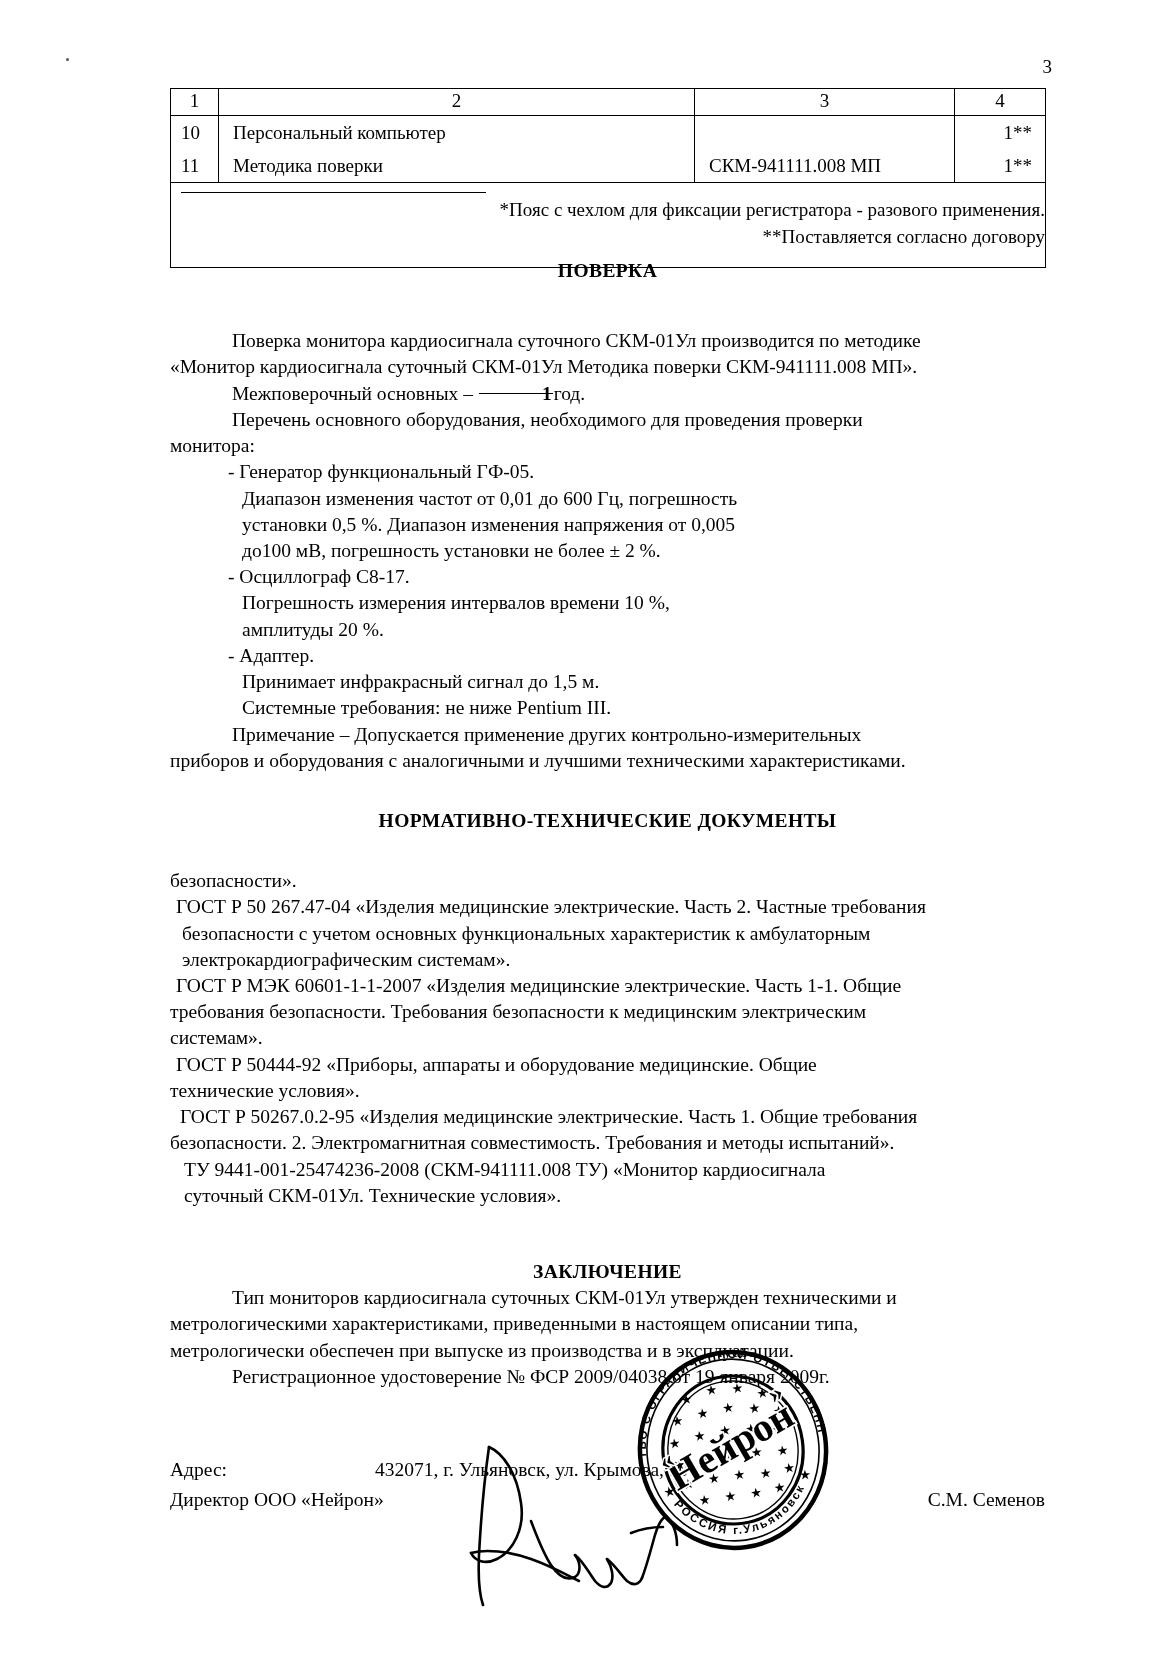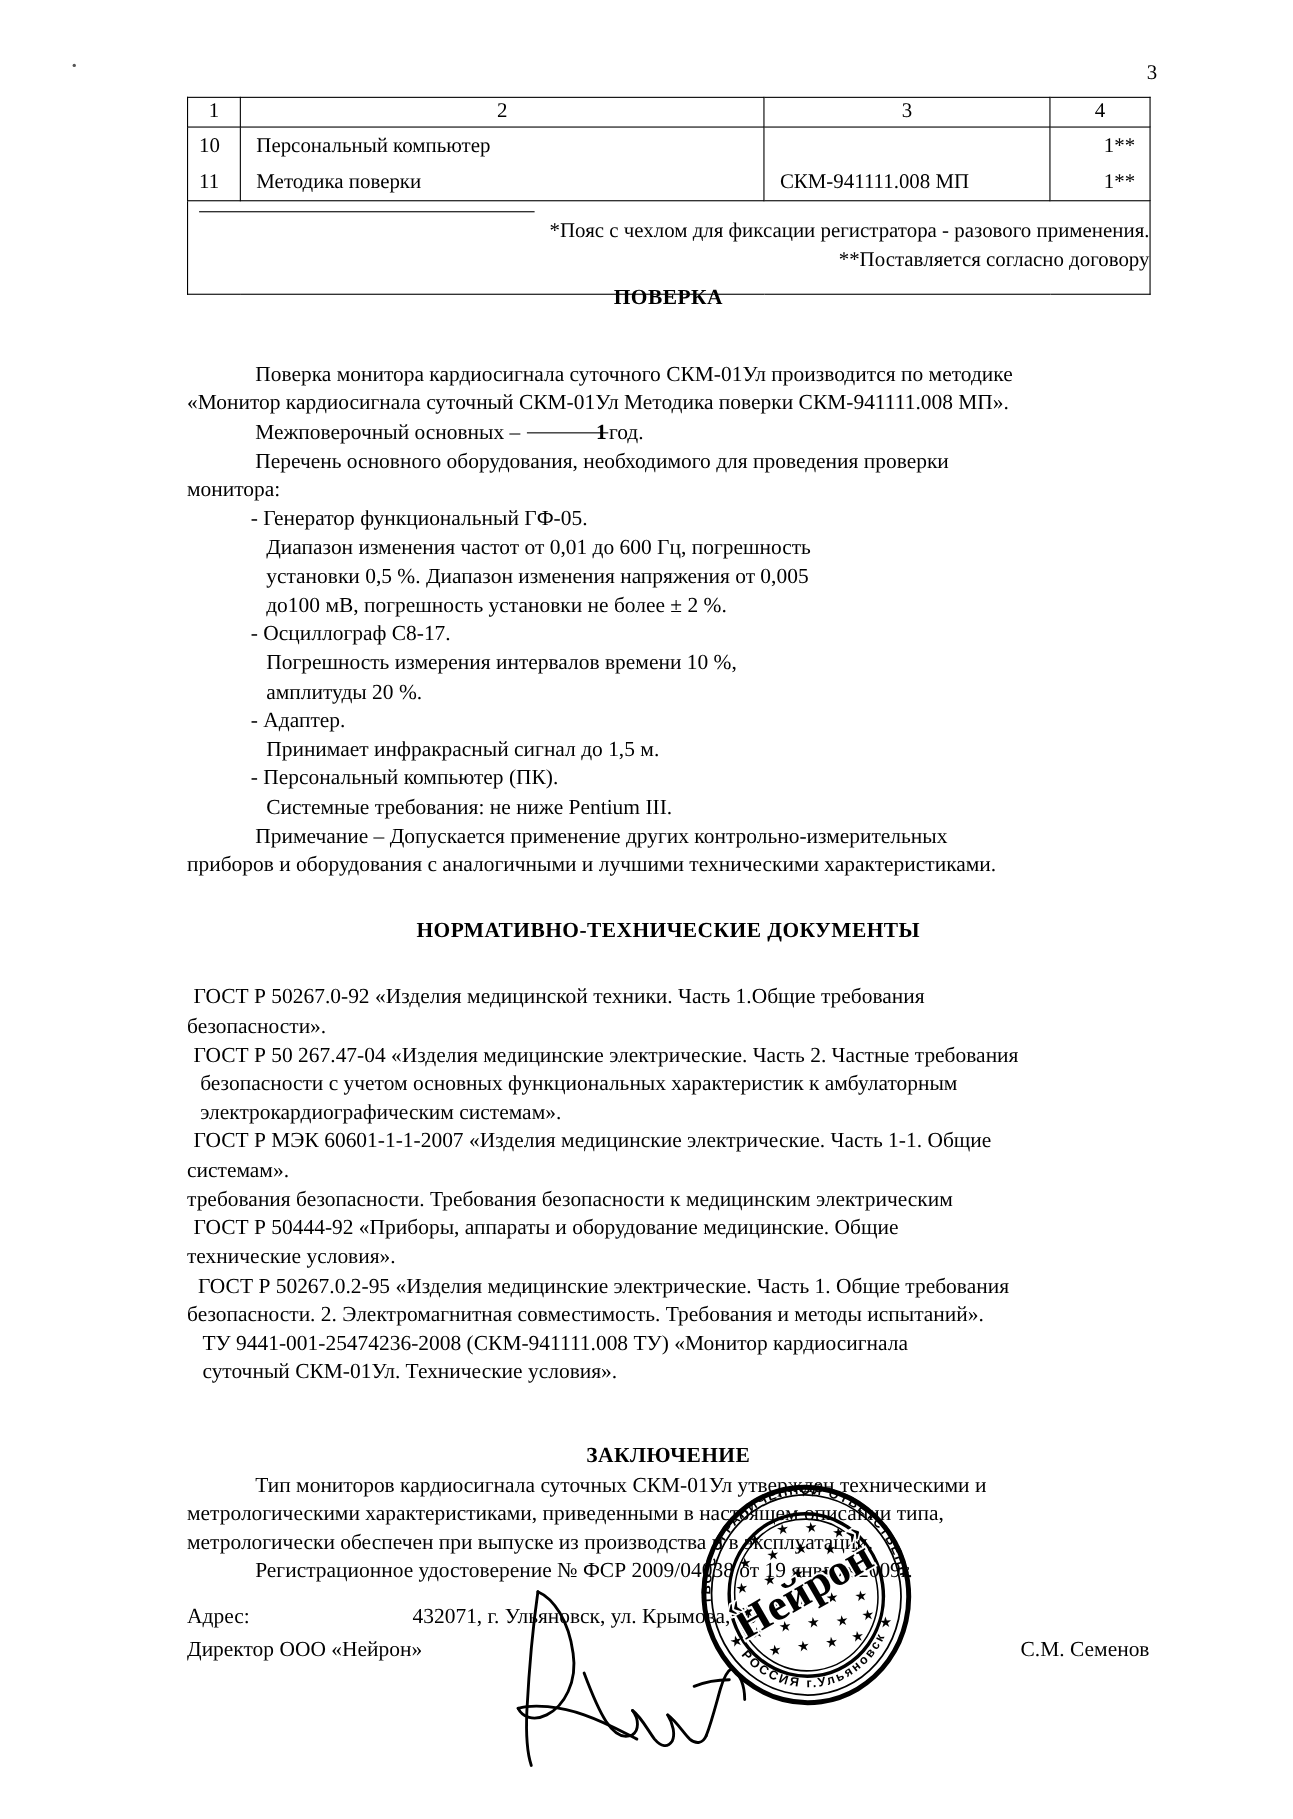--- a/index.html
+++ b/index.html
@@ -302,42 +302,40 @@
       <p class="sub">установки  0,5 %.  Диапазон изменения напряжения от 0,005</p>
       <p class="sub">до100 мВ,  погрешность установки не более ± 2 %.</p>
 
       <p class="bullet">- Осциллограф С8-17.</p>
       <p class="sub">Погрешность измерения интервалов времени 10 %,</p>
       <p class="sub">амплитуды 20 %.</p>
 
       <p class="bullet">- Адаптер.</p>
       <p class="sub">Принимает инфракрасный сигнал до 1,5 м.</p>
 
-      <p class="bullet">- Персональный компьютер (ПК).</p>
       <p class="sub">Системные требования: не ниже Pentium III.</p>
 
       <p class="just">Примечание – Допускается применение других контрольно-измерительных</p>
       <p class="plain">приборов и оборудования с аналогичными и лучшими техническими характеристиками.</p>
 
       <div class="sp-34"></div>
 
       <h2 class="section">НОРМАТИВНО-ТЕХНИЧЕСКИЕ ДОКУМЕНТЫ</h2>
 
       <div class="sp-34"></div>
 
-      <p class="doc-item lead">ГОСТ Р 50267.0-92   «Изделия медицинской техники.   Часть   1.Общие   требования</p>
       <p class="plain">безопасности».</p>
 
       <p class="doc-item lead">ГОСТ Р 50 267.47-04 «Изделия медицинские электрические. Часть 2. Частные требования</p>
       <p class="hang-in">безопасности   с учетом основных функциональных характеристик   к амбулаторным</p>
       <p class="plain" style="padding-left:12px">электрокардиографическим системам».</p>
 
       <p class="doc-item lead">ГОСТ Р МЭК 60601-1-1-2007 «Изделия медицинские электрические. Часть 1-1. Общие</p>
+      <p class="plain">требования безопасности. Требования безопасности к медицинским электрическим</p>
       <p class="plain">системам».</p>
-      <p class="plain">требования безопасности. Требования безопасности к медицинским электрическим</p>
 
       <p class="doc-item lead">ГОСТ Р 50444-92      «Приборы,   аппараты   и   оборудование   медицинские.   Общие</p>
       <p class="plain">технические условия».</p>
 
       <p class="doc-item" style="padding-left:10px">ГОСТ Р 50267.0.2-95 «Изделия медицинские электрические. Часть 1. Общие  требования</p>
       <p class="plain">безопасности.  2. Электромагнитная совместимость. Требования и методы испытаний».</p>
 
       <p class="doc-item" style="padding-left:14px">ТУ 9441-001-25474236-2008  (СКМ-941111.008 ТУ)       «Монитор            кардиосигнала</p>
       <p class="plain" style="padding-left:14px">суточный СКМ-01Ул. Технические условия».</p>
 

